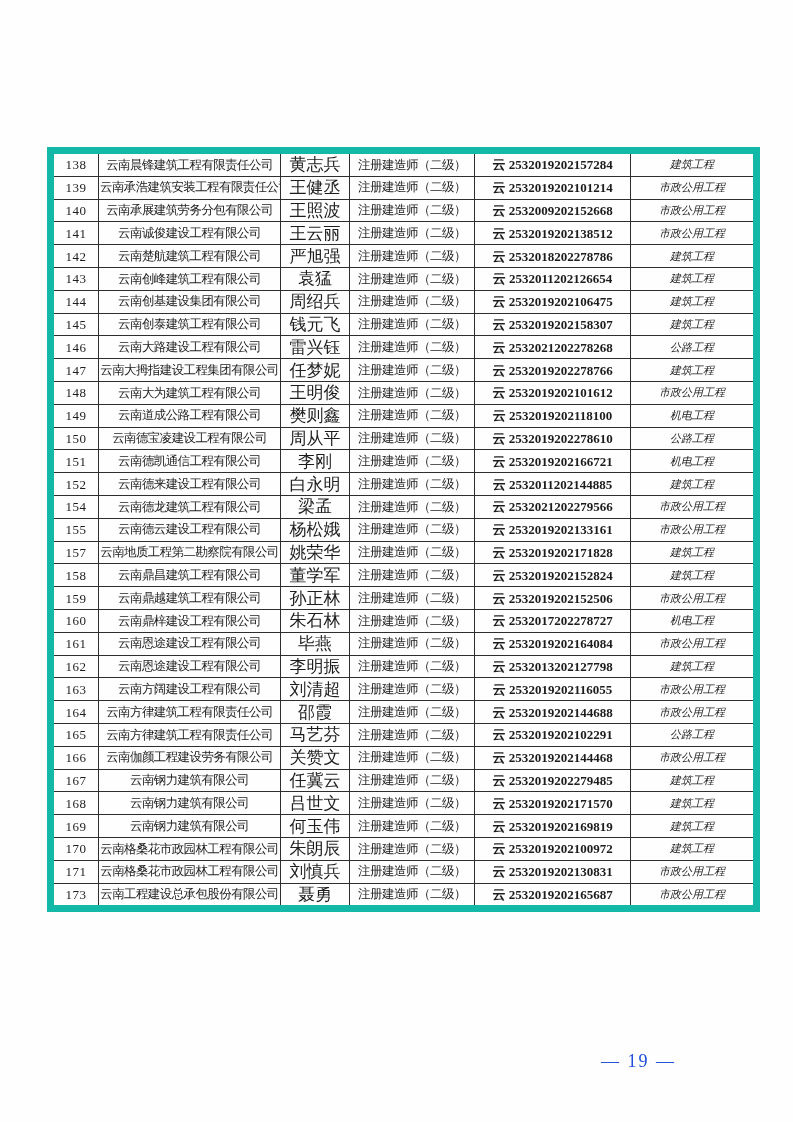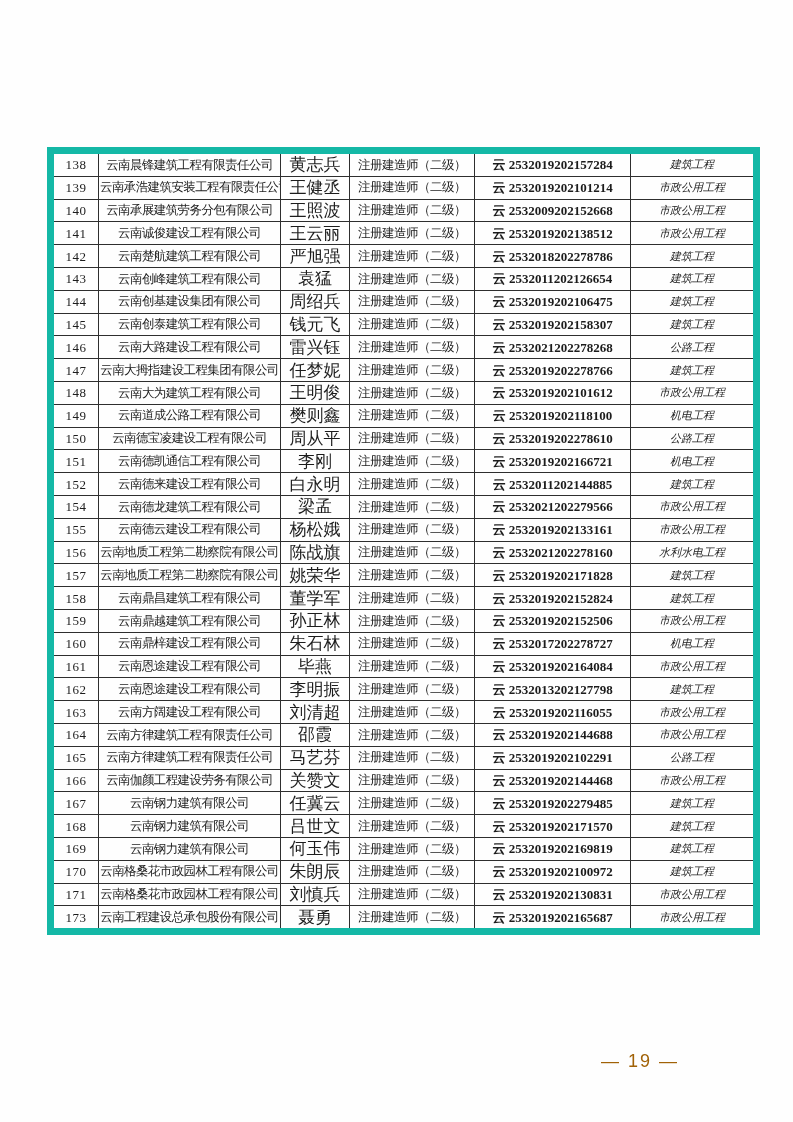--- a/index.html
+++ b/index.html
@@ -42,22 +42,22 @@
   td.c2 { width: 66px;  font-size: 17px; }
   td.c3 { width: 122px; font-size: 12.5px; letter-spacing: -0.5px; }
   td.c4 { width: 153px; font-size: 13px; font-weight: bold; }
   td.c5 { width: 120px; font-size: 11px; font-style: italic; }
   .page-number {
     position: absolute;
     left: 601px;
     top: 1051px;
     font-size: 18px;
     letter-spacing: 2px;
-    color: #a16207;
-    font-family: Liberation Sans, sans-serif;
+    color: #1d4ed8;
+    font-family: Liberation Serif, serif;
   }
 </style>
 </head>
 <body>
 
 <div class="page">
   <table class="reg-table">
     <tbody>
         <tr>
           <td class="c0">138</td>
@@ -189,28 +189,20 @@
         </tr>
         <tr>
           <td class="c0">155</td>
           <td class="c1">云南德云建设工程有限公司</td>
           <td class="c2">杨松娥</td>
           <td class="c3">注册建造师（二级）</td>
           <td class="c4">云 2532019202133161</td>
           <td class="c5">市政公用工程</td>
         </tr>
         <tr>
-          <td class="c0">156</td>
-          <td class="c1">云南地质工程第二勘察院有限公司</td>
-          <td class="c2">陈战旗</td>
-          <td class="c3">注册建造师（二级）</td>
-          <td class="c4">云 2532021202278160</td>
-          <td class="c5">水利水电工程</td>
-        </tr>
-        <tr>
           <td class="c0">157</td>
           <td class="c1">云南地质工程第二勘察院有限公司</td>
           <td class="c2">姚荣华</td>
           <td class="c3">注册建造师（二级）</td>
           <td class="c4">云 2532019202171828</td>
           <td class="c5">建筑工程</td>
         </tr>
         <tr>
           <td class="c0">158</td>
           <td class="c1">云南鼎昌建筑工程有限公司</td>

